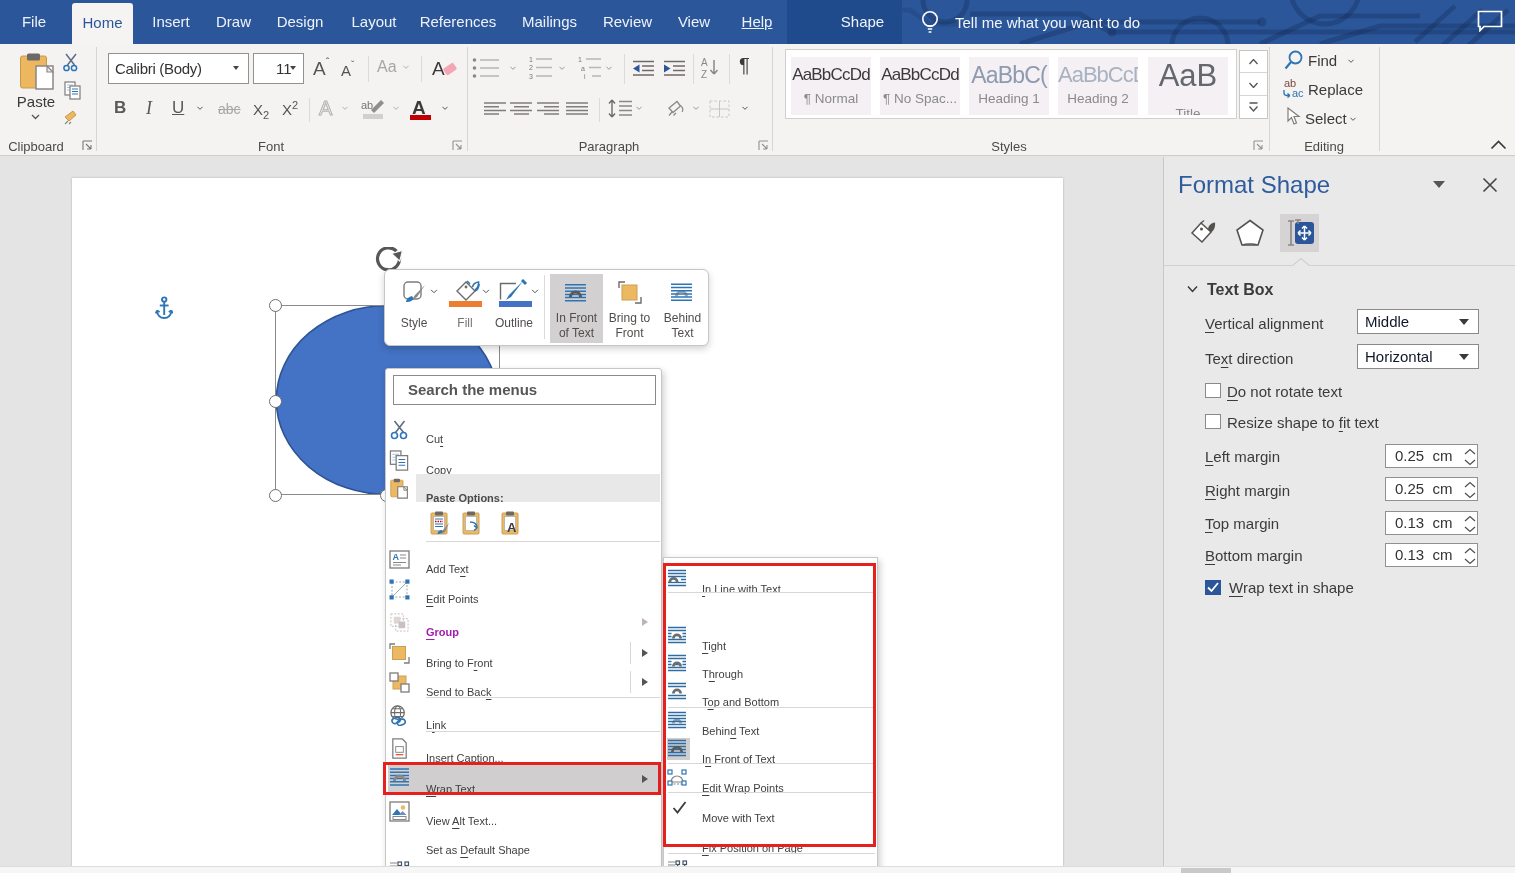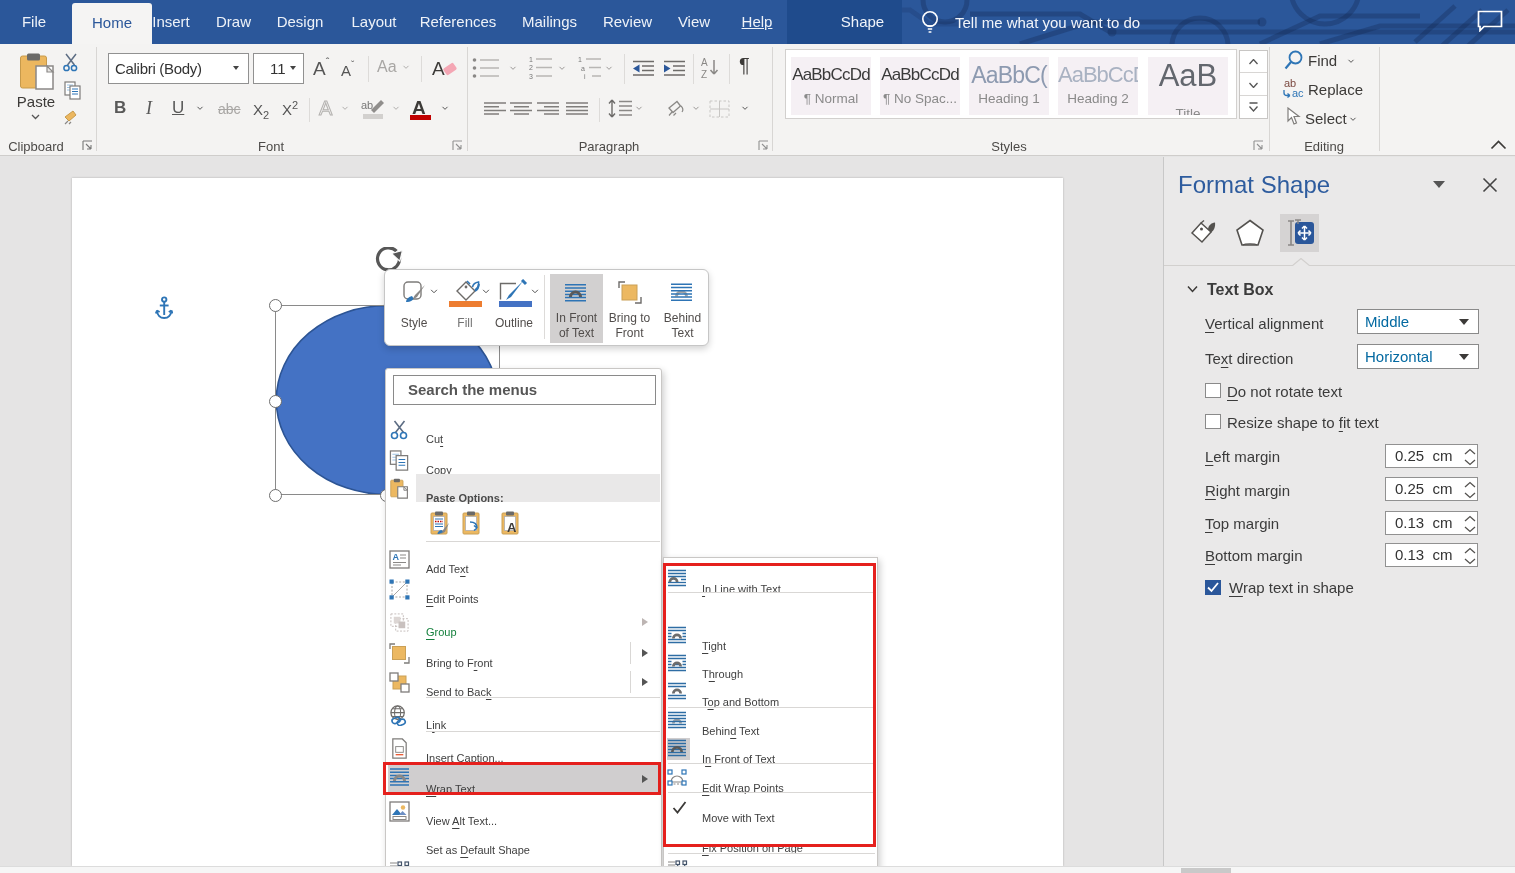--- a/index.html
+++ b/index.html
@@ -32,21 +32,21 @@
 #ctxmenu{position:absolute;left:385px;top:368px;width:277px;height:512px;background:#fff;border:1px solid #c9c7c5;border-radius:3px;box-shadow:2px 3px 7px rgba(0,0,0,0.2);}
 #submenu{position:absolute;left:663px;top:557px;width:215px;height:323px;background:#fff;border:1px solid #c9c7c5;box-shadow:2px 3px 7px rgba(0,0,0,0.2);}
 .mrow{position:absolute;left:0;width:100%;height:30px;}
 .mtext{position:absolute;left:40px;top:10px;line-height:30px;font-size:11px;color:#404040;white-space:nowrap;}
 .micon{position:absolute;left:3px;top:5px;width:21px;height:21px;}
 .msep{position:absolute;background:#d9d7d5;height:1px;}
 .marrow{position:absolute;width:0;height:0;border-top:4.5px solid transparent;border-bottom:4.5px solid transparent;border-left:6px solid #555;}
 
 #panel{position:absolute;left:1163px;top:157px;width:352px;height:709px;background:#eae9e9;border-left:1px solid #c8c8c8;}
 .plabel{position:absolute;font-size:15px;color:#3b3b3b;white-space:nowrap;}
-.pdrop{position:absolute;left:193px;width:122px;height:25px;background:#fff;border:1px solid #8a8a8a;font-size:15px;color:#0369a1;line-height:23px;padding-left:7px;}
+.pdrop{position:absolute;left:193px;width:122px;height:25px;background:#fff;border:1px solid #8a8a8a;font-size:15px;color:#0f172a;line-height:23px;padding-left:7px;}
 .pspin{position:absolute;left:221px;width:93px;height:24px;background:#fff;border:1px solid #919191;font-size:15px;color:#333;line-height:22px;padding-left:9px;}
 .pcheck{position:absolute;left:41px;width:16px;height:15px;background:#fff;border:1px solid #8a8a8a;}
 
 #bstrip{position:absolute;left:0;top:866px;width:1515px;height:7px;background:#f6f6f6;border-top:1px solid #dcdcdc;}
 .hdl{position:absolute;width:13px;height:13px;border-radius:50%;background:#fff;border:1.6px solid #6e6e6e;}
 .wrapico{position:absolute;left:3px;top:5px;}
 .tansq{fill:#ecb861;stroke:#caa057;stroke-width:1;}
 .outsq{fill:#fff;stroke:#7e7c7a;stroke-width:1.3;}
 </style></head><body>
 
@@ -60,21 +60,21 @@
     <path d="M390 44 L450 16 L550 16"></path>
       <path d="M450 44 L510 26 L645 26"></path>
     <path d="M545 42 L585 6"></path>
       <path d="M572 46 L612 10"></path>
       <path d="M598 46 L638 10"></path>
     <circle cx="242" cy="32" r="4.5" fill="rgba(15,35,75,0.30)" stroke="none"></circle>
     <circle cx="392" cy="22" r="4.5" fill="rgba(15,35,75,0.30)" stroke="none"></circle>
     <path d="M0 10 L40 10 L60 24 L100 24" stroke="rgba(15,35,75,0.18)"></path>
   </svg>
   <div class="tab" style="left:12px;width:44px;">File</div>
-  <div class="tab" id="tab-home" style="left:72px;width:80px;">Home</div>
+  <div class="tab" id="tab-home" style="left:72px;width:61px;">Home</div>
   <div class="tab" style="left:146px;width:50px;">Insert</div>
   <div class="tab" style="left:211px;width:45px;">Draw</div>
   <div class="tab" style="left:271px;width:58px;">Design</div>
   <div class="tab" style="left:345px;width:58px;">Layout</div>
   <div class="tab" style="left:418px;width:80px;">References</div>
   <div class="tab" style="left:513px;width:73px;">Mailings</div>
   <div class="tab" style="left:599px;width:57px;">Review</div>
   <div class="tab" style="left:671px;width:46px;">View</div>
   <div class="tab" style="left:735px;width:44px;text-decoration:underline;">Help</div>
   <div class="tab" id="tab-shapeformat" style="left:787px;width:115px;">Shape Format</div>
@@ -127,21 +127,21 @@
       <path d="M1 7 L9 1 L12 5 L5 11 Z" fill="#ecb75f" stroke="#c79a4b" stroke-width="1"></path>
       <path d="M4 11 L1 14 M7 12 L5 14" stroke="#8a8886" stroke-width="1.2"></path>
     </svg>
     <svg class="launcher" style="left:82px;top:96px" width="11" height="11" viewBox="0 0 11 11">
         <path d="M1 1 H10 M1 1 V10 M4 4 L9 9 M9 9 V5 M9 9 H5" stroke="#777" stroke-width="1.1" fill="none"></path>
       </svg>
   </div>
   <div id="rb-font">
     <div class="combo" style="left:108px;top:9px;width:141px;height:31px;line-height:29px;padding-left:6px;"><span style="letter-spacing:-0.3px;">Calibri (Body)</span></div>
     <div class="dtri" style="left:233px;top:22px;"></div>
-    <div class="combo" style="left:253px;top:9px;width:51px;height:31px;line-height:29px;padding-left:16px;">11</div>
+    <div class="combo" style="left:253px;top:9px;width:51px;height:31px;line-height:29px;padding-left:22px;">11</div>
     <div class="dtri" style="left:290px;top:22px;"></div>
     <div class="abs" style="left:313px;top:12px;font-size:19px;color:#555;">A<span style="font-size:11px;vertical-align:9px;">ˆ</span></div>
     <div class="abs" style="left:341px;top:16px;font-size:15px;color:#555;">A<span style="font-size:10px;vertical-align:7px;">ˇ</span></div>
     <div class="gsep" style="left:368px;top:12px;height:26px;background:#dddbd9;"></div>
     <div class="abs" style="left:377px;top:14px;font-size:16px;color:#a8a6a4;">Aa</div>
     <svg class="chev" style="left:402px;top:21px" width="8" height="6" viewBox="0 0 8 6">
         <path d="M1 1 L4 4 L7 1" stroke="#b0aeac" stroke-width="1.2" fill="none"></path>
       </svg>
     <div class="gsep" style="left:421px;top:12px;height:26px;background:#dddbd9;"></div>
     <svg class="abs" style="left:432px;top:13px" width="26" height="25" viewBox="0 0 26 25">
@@ -554,21 +554,21 @@
     </svg>
     <div class="mtext"><span class="u">E</span>dit Points</div>
   </div>
   <div class="mrow" style="top:237.9px;">
     <svg class="micon" width="22" height="22" viewBox="0 0 22 22">
       <rect x="2" y="2" width="13" height="13" fill="none" stroke="#c4bcba" stroke-width="1" stroke-dasharray="2 1.6"></rect>
       <rect x="7" y="7" width="13" height="13" fill="none" stroke="#c4bcba" stroke-width="1" stroke-dasharray="2 1.6"></rect>
       <rect x="5" y="5" width="7" height="7" fill="#dcd6d4"></rect>
       <rect x="10" y="10" width="7" height="7" fill="#c9c1bf"></rect>
     </svg>
-    <div class="mtext" style="color:#15803d;"><span class="u">G</span>roup</div>
+    <div class="mtext" style="color:#a21caf;font-weight:bold;"><span class="u">G</span>roup</div>
     <div class="marrow" style="left:256px;top:11px;border-left-color:#bdb5b3;"></div>
   </div>
   <div class="mrow" style="top:268.6px;">
     <svg class="micon" width="21" height="21" viewBox="0 0 21 21">
       <path d="M1 6 V1 H6 M15 20 V20 M20 14 V20 H15" fill="none" stroke="#7e7c7a" stroke-width="1.3"></path>
       <rect x="3.5" y="3.5" width="13" height="13" class="tansq"></rect>
     </svg>
     <div class="mtext">Bring to F<span class="u">r</span>ont</div>
     <div class="abs" style="left:244px;top:4px;width:1px;height:22px;background:#d9d7d5;"></div>
     <div class="marrow" style="left:256px;top:11px;"></div>

